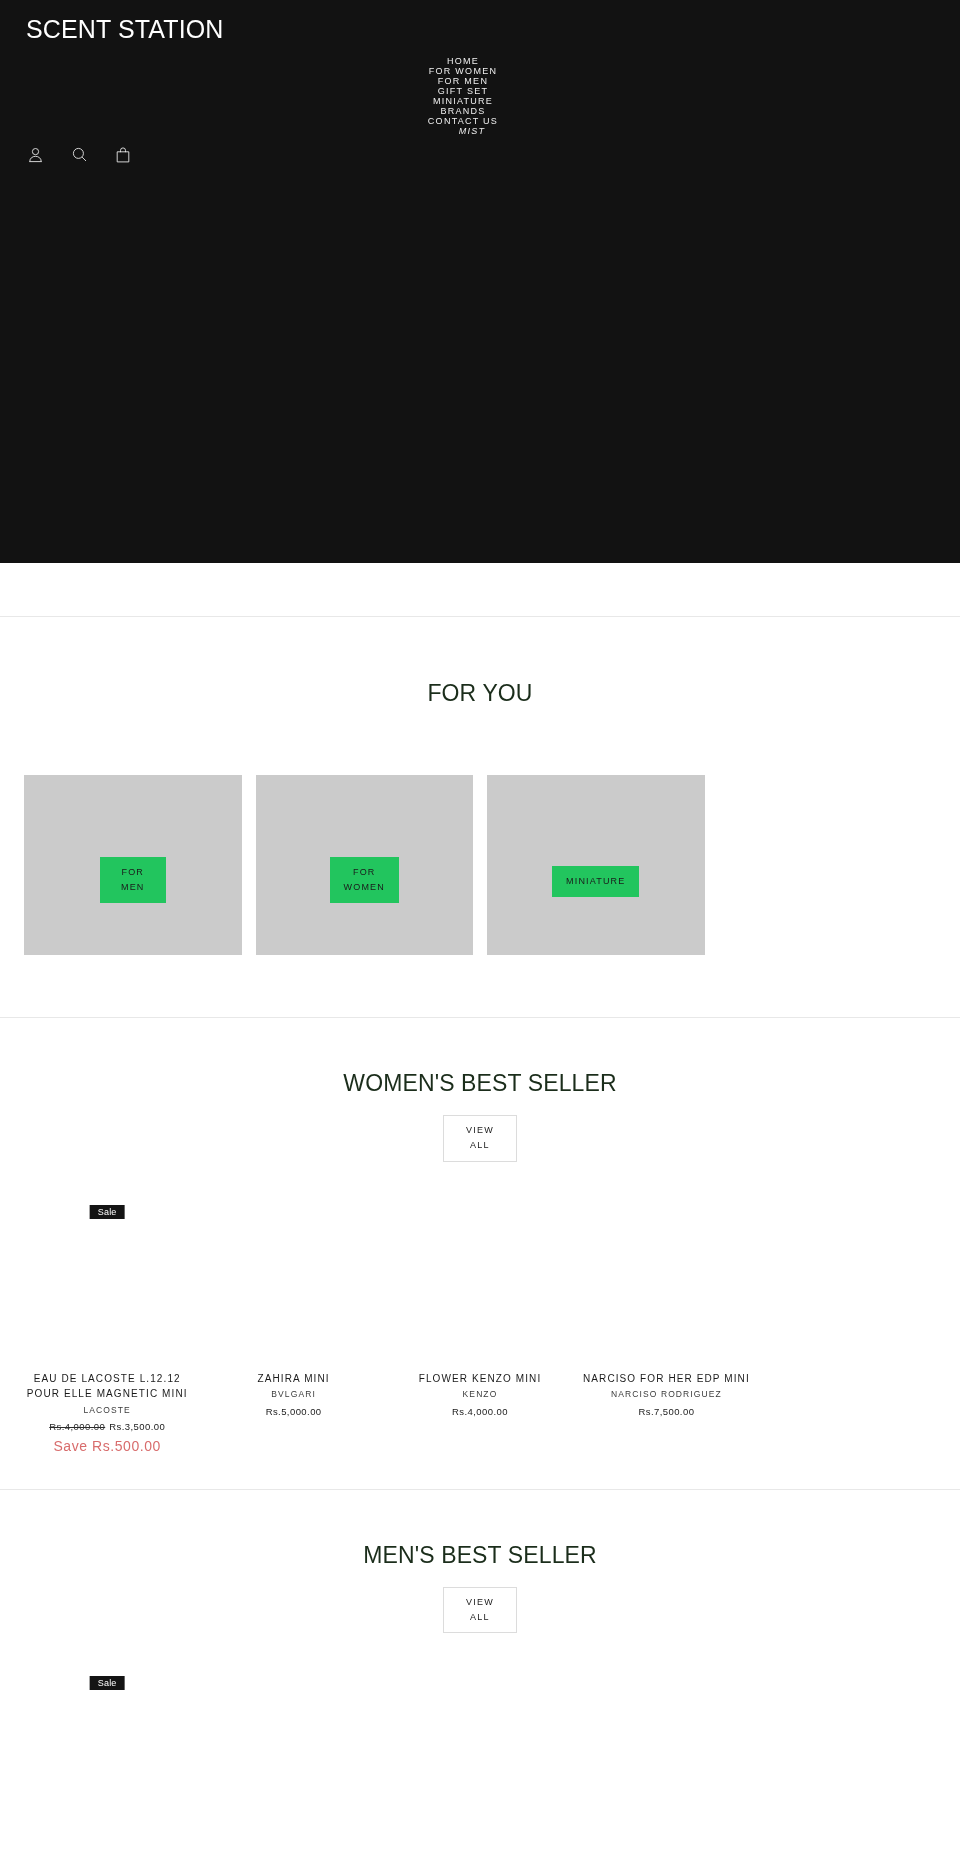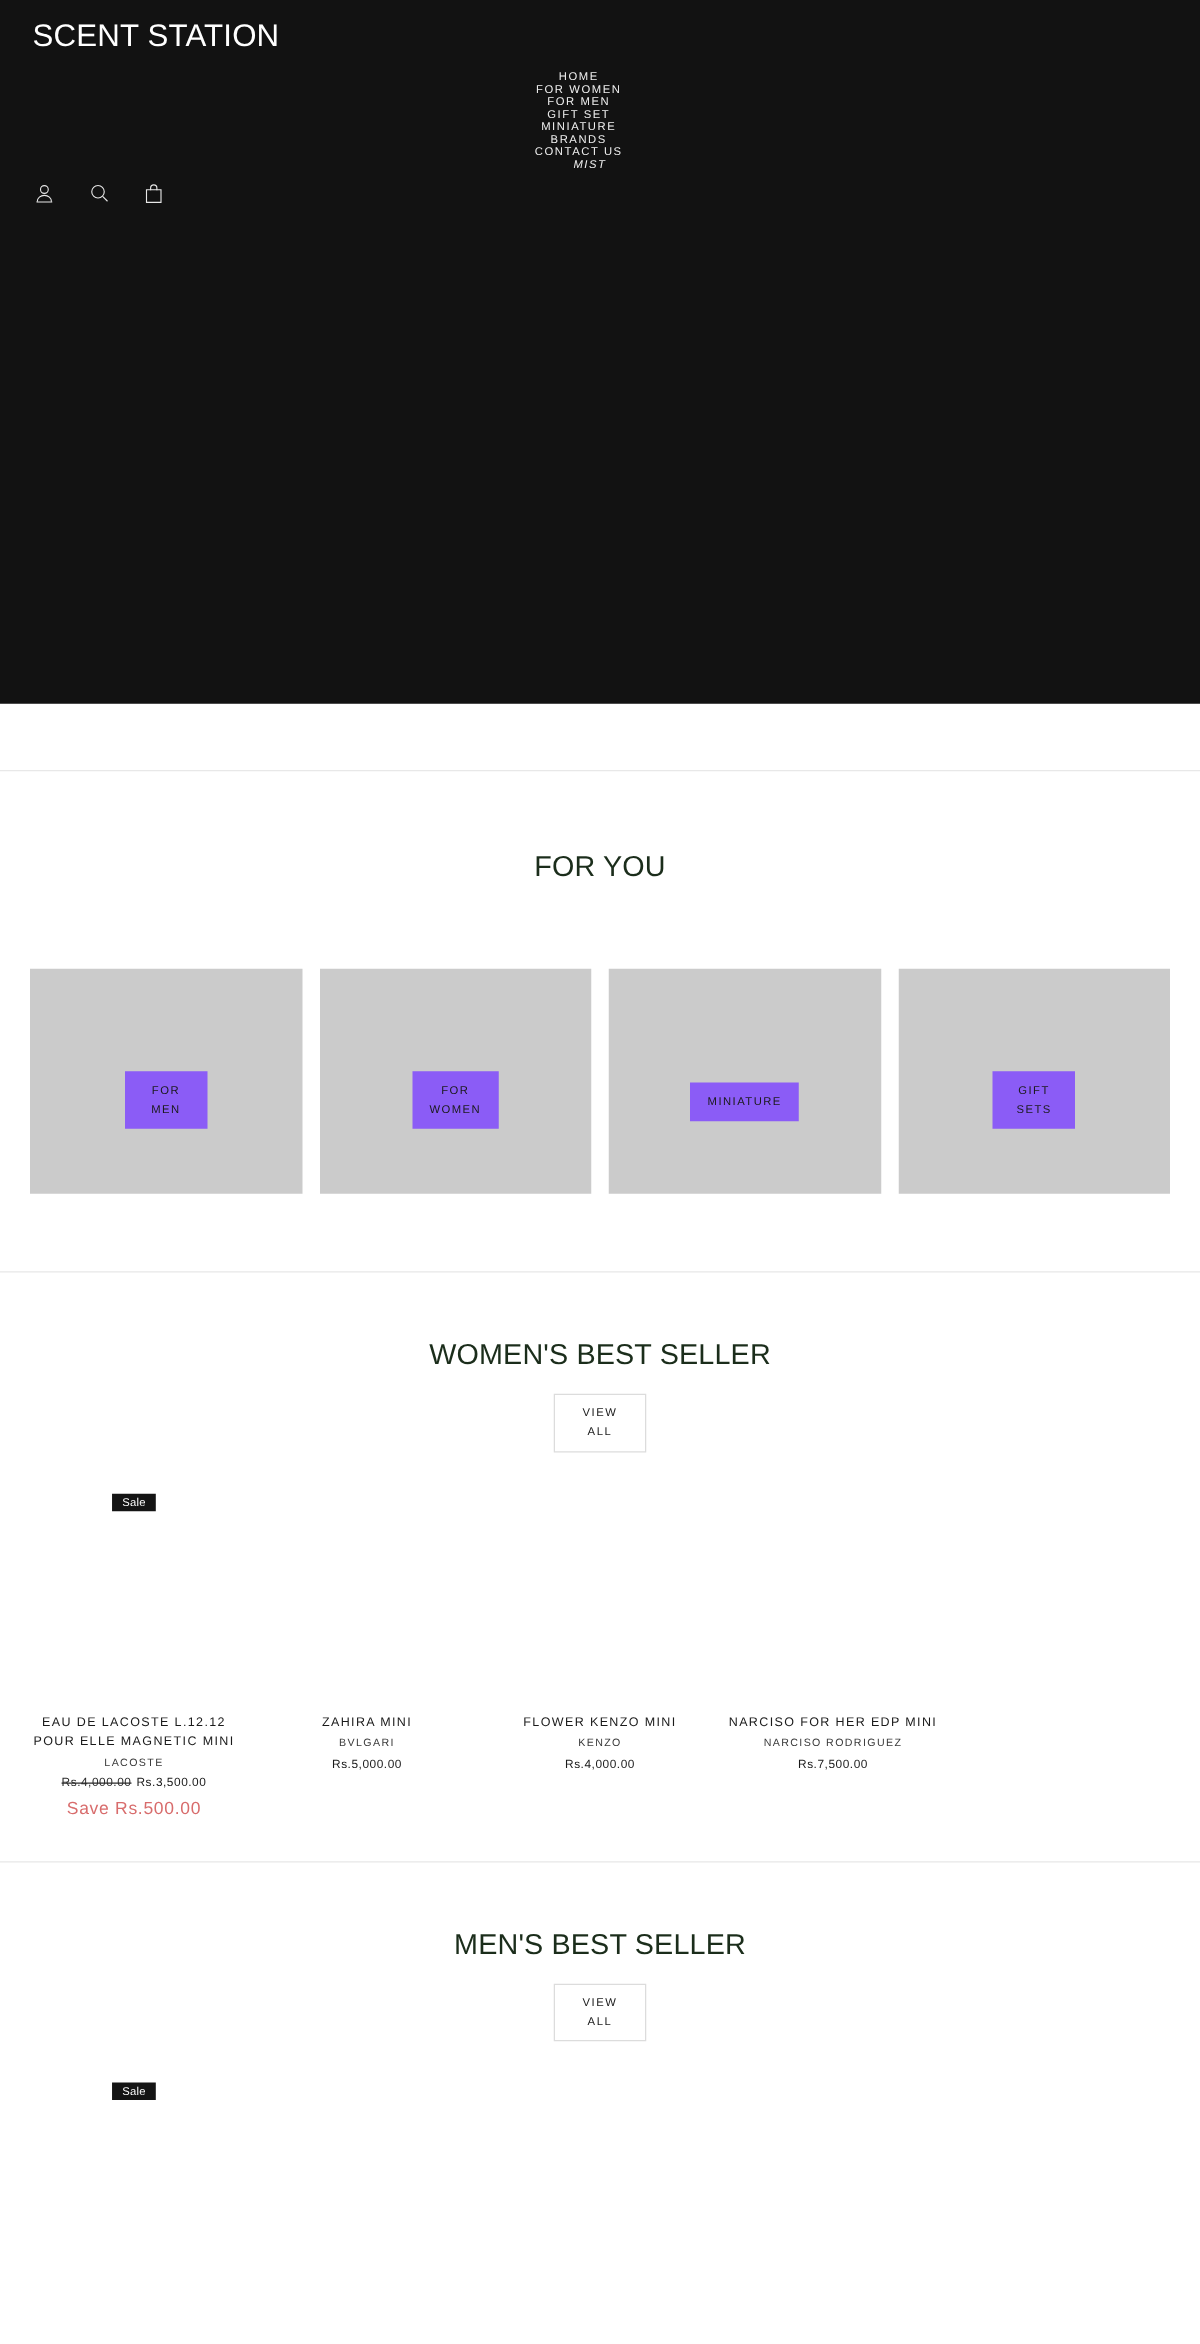--- a/index.html
+++ b/index.html
@@ -114,21 +114,21 @@
   .collection-card {
     position: relative;
     height: 180px;
     background: #cbcbcb;
     display: flex;
     align-items: flex-end;
     justify-content: center;
     cursor: pointer;
   }
   .collection-label {
-    background: #8b5cf6;
+    background: #22c55e;
     color: #1a1a1a;
     font-size: 9px;
     letter-spacing: 0.13em;
     line-height: 1.65;
     text-align: center;
     padding: 8px 14px;
     margin-bottom: 52px;
     min-width: 66px;
     font-family: "Liberation Sans", sans-serif;
     white-space: pre-line;
@@ -172,21 +172,21 @@
     padding: 0 6px;
   }
   .product-media {
     position: relative;
     width: 100%;
     height: 175px;
     background: transparent;
   }
   .sale-badge {
     position: absolute;
-    top: 7px;
+    top: 17px;
     left: 50%;
     transform: translateX(-50%);
     background: #141414;
     color: #ffffff;
     font-size: 9px;
     letter-spacing: 0.02em;
     padding: 2px 8px;
     font-family: "Liberation Sans", sans-serif;
   }
   .product-info {
@@ -287,24 +287,20 @@
       <div class="collection-label">FOR
 MEN</div>
     </div>
     <div class="collection-card">
       <div class="collection-label">FOR
 WOMEN</div>
     </div>
     <div class="collection-card">
       <div class="collection-label" style="margin-bottom:58px;">MINIATURE</div>
     </div>
-    <div class="collection-card">
-      <div class="collection-label">GIFT
-SETS</div>
-    </div>
   </div>
 </div>
 
 <div class="section-divider" style="margin-top:62px;"></div>
 
 <div class="products-block">
   <div class="section-title products-title">WOMEN'S BEST SELLER</div>
 
   <div class="viewall-wrap">
     <div class="viewall-btn">VIEW

